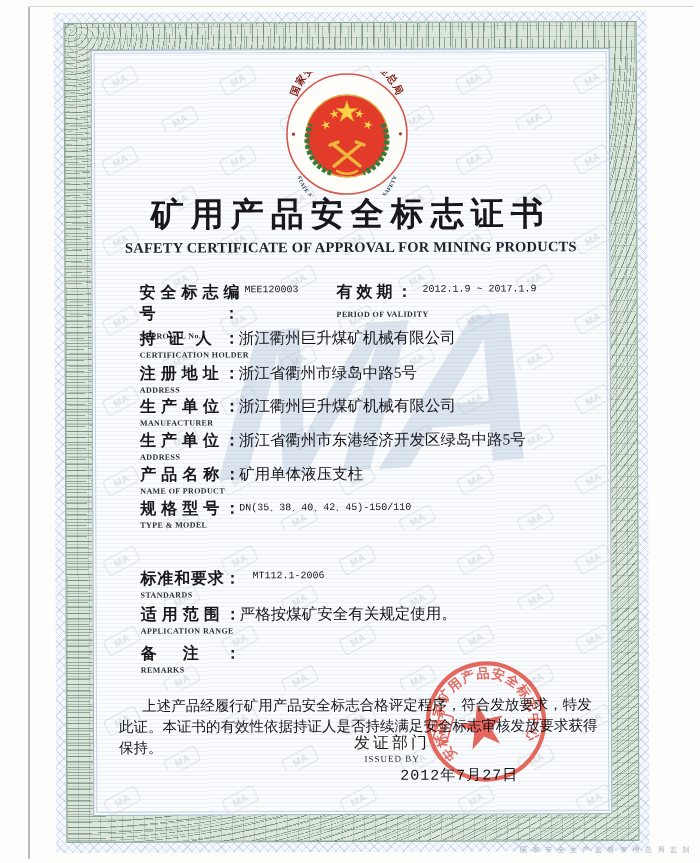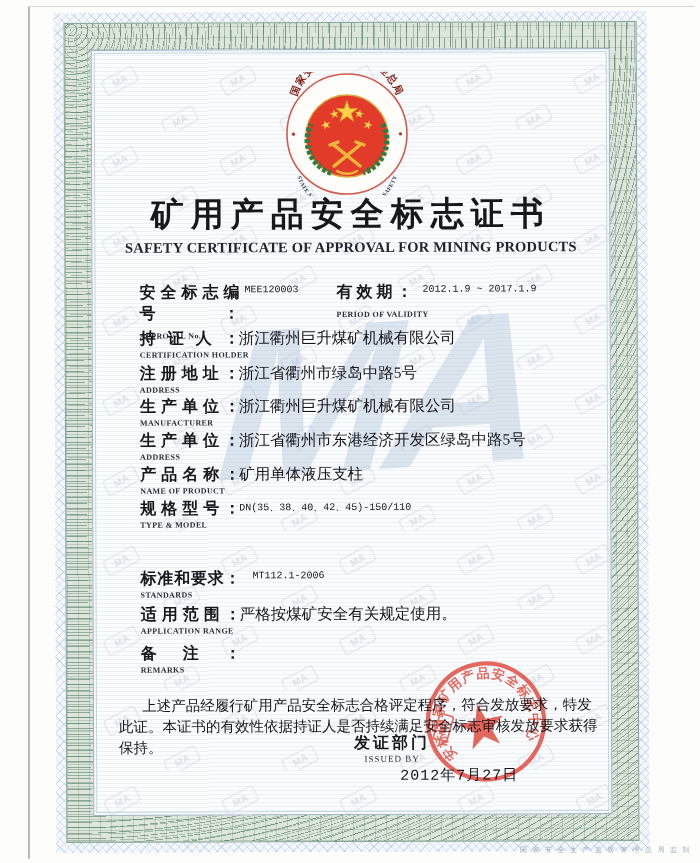--- a/index.html
+++ b/index.html
@@ -77,21 +77,21 @@
 
   .field-row{position:absolute;left:47px;width:460px;}
   .field-row .cn-label{width:100px;vertical-align:top;}
   .field-row .en-label{display:block;margin-top:1px;}
   .field-row .field-value{position:absolute;left:99px;top:0px;white-space:nowrap;}
 
   .statement{position:absolute;left:25px;top:630px;width:480px;
     font-size:14.5px;line-height:1.48;text-indent:1.6em;color:#17171c;}
 
   .issued-by{position:absolute;left:228px;top:683px;width:140px;text-align:center;}
-  .issued-by .cn{font-size:16px;font-weight:bold;letter-spacing:3px;}
+  .issued-by .cn{font-size:16px;font-weight:normal;letter-spacing:3px;}
   .issued-by .en{font-size:9px;letter-spacing:1px;color:#2a2e36;}
   .issue-date{position:absolute;left:306px;top:716px;font-size:15px;color:#141419;letter-spacing:1px;font-family:Liberation Mono, monospace;}
 
   .seal{position:absolute;left:316px;top:596px;z-index:3;mix-blend-mode:multiply;opacity:.92;}
 
   .fineprint{position:absolute;left:500px;top:845px;font-size:7px;letter-spacing:5.5px;
     color:#98a2b2;opacity:.85;white-space:nowrap;filter:blur(.2px);padding-left:20px;}
 </style>
 </head>
 <body>

